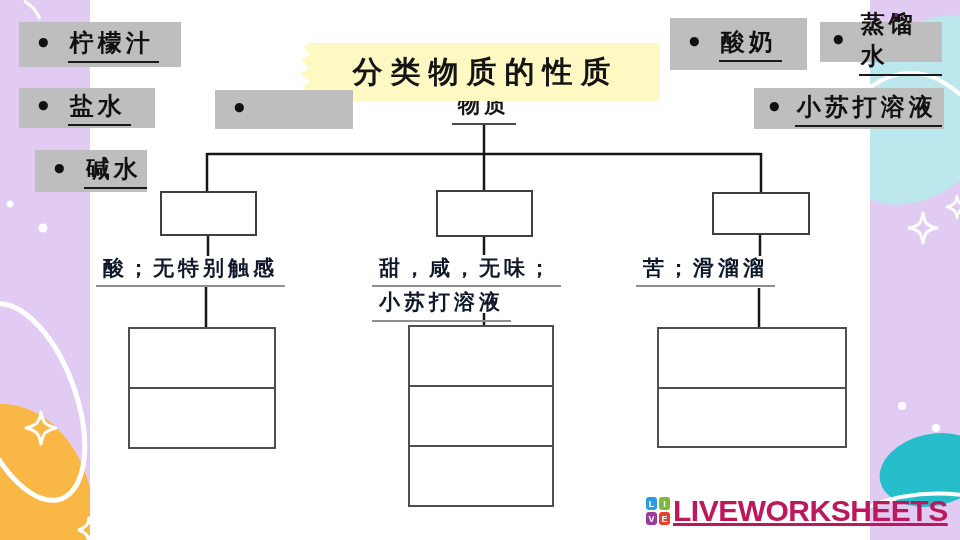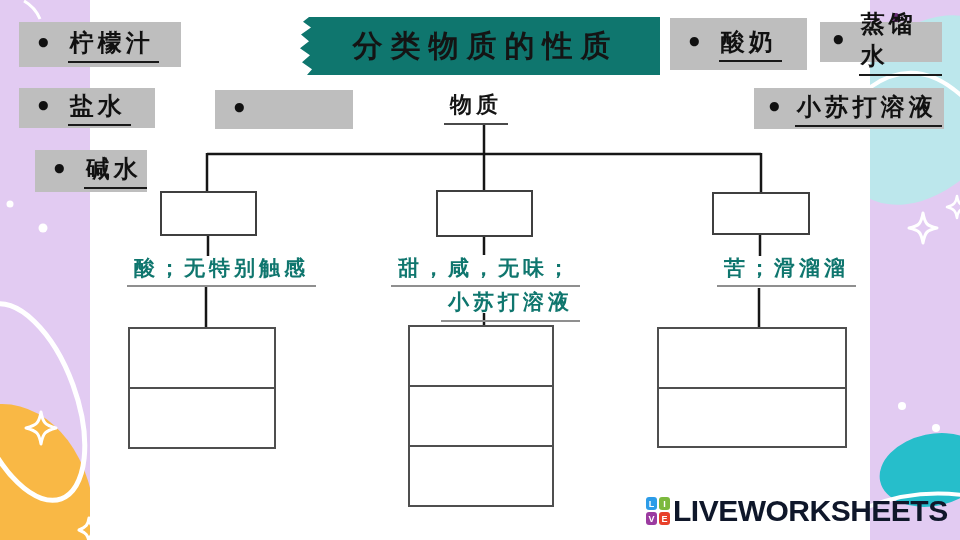--- a/index.html
+++ b/index.html
@@ -26,27 +26,27 @@
   
   .banner {
     position:absolute; left:295px; top:17px; width:365px; height:58px;
     background:#FAF1E0; display:flex; align-items:center; justify-content:center; z-index:4;
     clip-path: polygon(14px 0%, 100% 0%, 100% 100%, 12px 100%, 17px 90%, 7px 78%, 15px 66%, 5px 54%, 14px 42%, 6px 30%, 16px 18%, 8px 8%);
   }
   .title { font-size:30px; font-weight:bold; letter-spacing:8px; color:#141414; padding-left:16px; white-space:nowrap; }
 
   
   svg.tree-lines { position:absolute; left:0; top:0; z-index:2; pointer-events:none; }
-  .root-label { position:absolute; left:444px; top:90px; width:80px; 
+  .root-label { position:absolute; left:444px; top:90px; width:80px; text-align:center;
     font-size:22px; font-weight:bold; color:#141414; z-index:3; }
   .root-label span { display:inline-block; border-bottom:2px solid #4a4a4a; padding:0 6px 3px; letter-spacing:4px; }
 
   .cat-box { position:absolute; box-sizing:border-box; background:#fff; border:2px solid #3f3f3f; z-index:3; }
 
-  .desc { position:absolute; text-align:right; font-weight:bold; font-size:21px; color:#0f766e;
+  .desc { position:absolute; text-align:left; font-weight:bold; font-size:21px; color:#0f172a;
     letter-spacing:4px; line-height:1.45; z-index:3; }
   .desc .dline { display:inline-block; border-bottom:2px solid #8f8f8f; padding:0 7px 2px; white-space:nowrap; }
 
   .answer-box { position:absolute; box-sizing:border-box; background:#fff; border:2px solid #4f4f4f;
     display:flex; flex-direction:column; z-index:3; }
   .answer-box .cell { flex:1; border-top:2px solid #4f4f4f; }
   .answer-box .cell:first-child { border-top:none; }
 
   
   .logo { position:absolute; left:646px; top:494px; display:flex; align-items:center; gap:3px; z-index:6;
@@ -79,21 +79,21 @@
     <path d="M -6 92 Q 45 50 96 100" fill="none" stroke="#fff" stroke-width="4"></path>
     <rect x="23" y="13" width="6" height="13" rx="3" fill="#6C2D79"></rect>
     <path d="M 53 213 C 55 224 57 226 67 228 C 57 230 55 232 53 243 C 51 232 49 230 39 228 C 49 226 51 224 53 213 Z" fill="none" stroke="#fff" stroke-width="3" stroke-linejoin="round"></path>
     <path d="M 87 196 C 88 203 90 205 97 207 C 90 209 88 211 87 218 C 86 211 84 209 77 207 C 84 205 86 203 87 196 Z" fill="none" stroke="#fff" stroke-width="2.5" stroke-linejoin="round"></path>
     <circle cx="32" cy="406" r="4" fill="#fff"></circle>
     <circle cx="66" cy="428" r="4" fill="#fff"></circle>
     <ellipse cx="63" cy="470" rx="54" ry="36" transform="rotate(-12 63 470)" fill="#26BECB"></ellipse>
     <path d="M -2 507 Q 42 489 93 495" fill="none" stroke="#fff" stroke-width="4"></path>
   </svg>
 
-  <div class="banner" style="background-color: #0f766e;">
+  <div class="banner" style="background-color: #fef9c3; margin-top: 26px;">
     <div class="title">分类物质的性质</div>
   </div>
 
   <div class="item" style="left: 19px; top: 22px; width: 162px; height: 45px; background-color: rgb(190, 190, 190);">
     <span class="dot">•</span>
     <span class="wlabel">柠檬汁</span>
   </div>
   <div class="item" style="left: 19px; top: 88px; width: 136px; height: 40px; background-color: rgb(190, 190, 190);">
     <span class="dot">•</span>
     <span class="wlabel">盐水</span>
@@ -137,21 +137,21 @@
     <span>物质</span>
   </div>
 
   <div class="cat-box" style="left:160px;top:191px;width:97px;height:45px"></div>
   <div class="cat-box" style="left:436px;top:190px;width:97px;height:47px"></div>
   <div class="cat-box" style="left:712px;top:192px;width:98px;height:43px"></div>
 
   <div class="desc" style="left:96px;top:253px;width:220px">
     <span class="dline">酸；无特别触感</span>
   </div>
-  <div class="desc" style="left:360px;top:253px;width:220px">
+  <div class="desc" style="left:372px;top:253px;width:220px">
     <div><span class="dline">甜，咸，无味；</span></div>
     <div><span class="dline">小苏打溶液</span></div>
   </div>
   <div class="desc" style="left:636px;top:253px;width:220px">
     <span class="dline">苦；滑溜溜</span>
   </div>
 
   <div class="answer-box" style="left:128px;top:327px;width:148px;height:122px">
     <div class="cell"></div>
     <div class="cell"></div>
@@ -166,16 +166,16 @@
     <div class="cell"></div>
   </div>
 
   <div class="logo">
     <div class="logo-grid">
       <span class="logo-tile" style="background-color: rgb(45, 156, 232);">L</span>
       <span class="logo-tile" style="background-color: rgb(124, 185, 62);">I</span>
       <span class="logo-tile" style="background-color: rgb(155, 59, 160);">V</span>
       <span class="logo-tile" style="background-color: rgb(232, 64, 42);">E</span>
     </div>
-    <span class="logo-text" style="color: #0f172a;">LIVEWORKSHEETS</span>
+    <span class="logo-text" style="color: #be185d; text-decoration: underline;">LIVEWORKSHEETS</span>
   </div>
 
 </div>
 
 </body></html>

